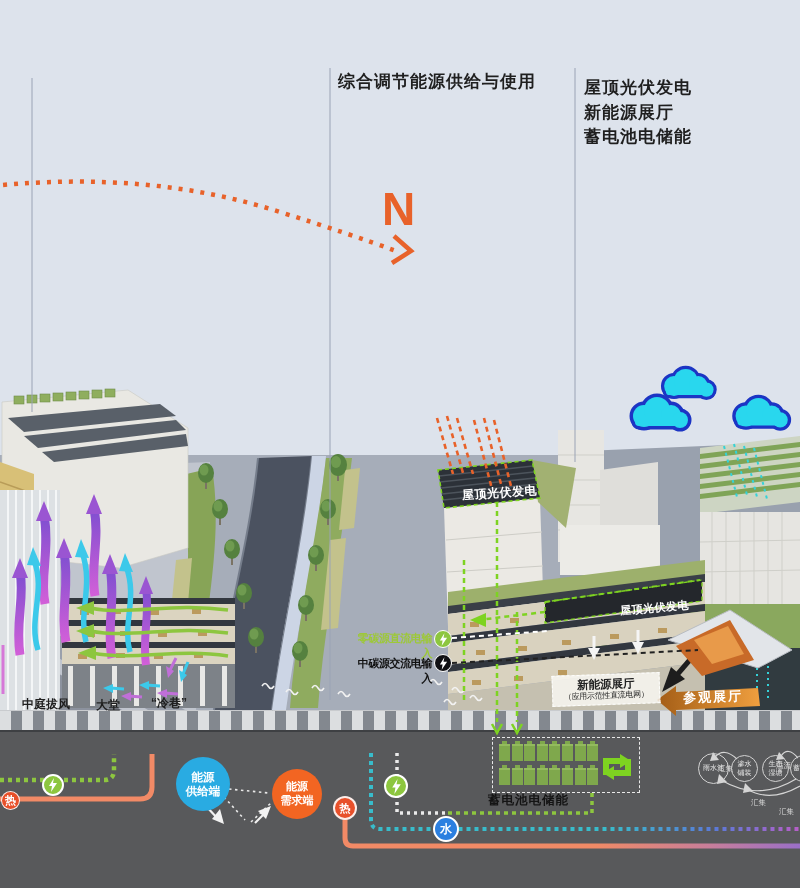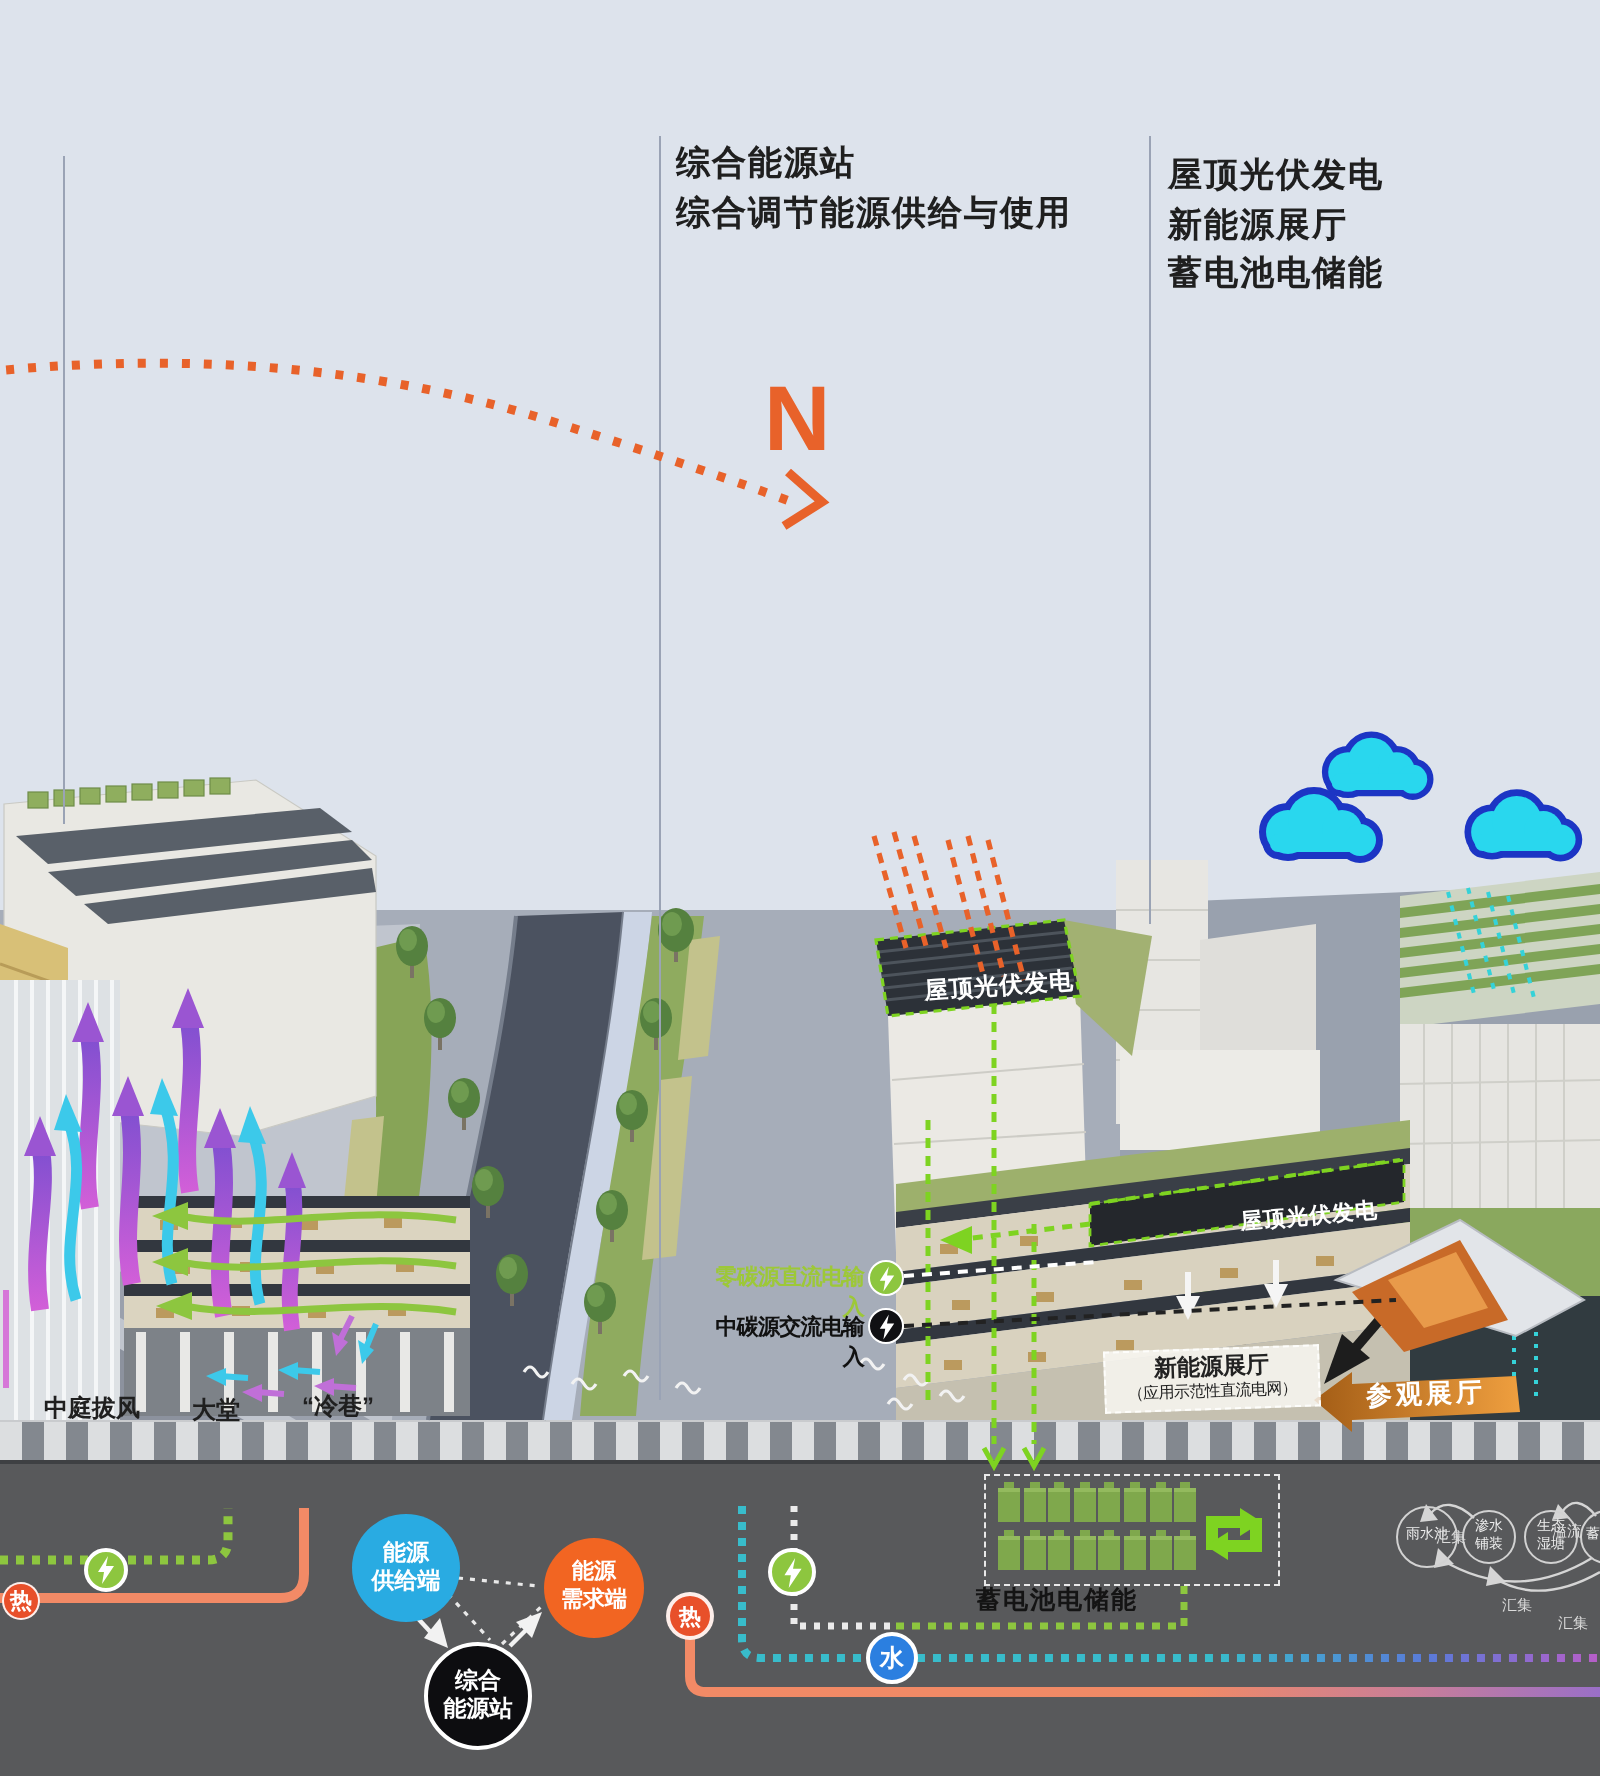--- a/index.html
+++ b/index.html
@@ -510,21 +510,20 @@
           <path d="M800,786 Q770,803 747,789"></path>
       </g>
       <polygon points="713,752 710,761 719,760" fill="#d5d5d5" stroke="none"></polygon>
       <polygon points="779,752 776,760 785,759" fill="#d5d5d5" stroke="none"></polygon>
       <polygon points="719,774 717,784 727,782" fill="#d5d5d5" stroke="none"></polygon>
       <polygon points="745,783 743,793 753,791" fill="#d5d5d5" stroke="none"></polygon>
     </g>
   </svg>
 
   <div class="lb ann" style="left:338px;top:70px;">
-    <div>综合能源站</div>
     <div>综合调节能源供给与使用</div>
   </div>
   <div class="lb ann" style="left:584px;top:76px;">
     <div>屋顶光伏发电</div>
     <div>新能源展厅</div>
     <div>蓄电池电储能</div>
   </div>
   <div class="lb north" style="left:382px;top:176px;">N</div>
 
   <div class="lb scene-lb" style="left:22px;top:696px;">中庭拔风</div>
@@ -552,22 +551,20 @@
     <div class="t1">新能源展厅</div>
     <div class="t2">（应用示范性直流电网）</div>
   </div>
   <div class="visit-lb">参观展厅</div>
 
 
   <div class="node n-supply">能源
 供给端</div>
   <div class="node n-demand">能源
 需求端</div>
-  <div class="node n-station">综合
-能源站</div>
 
   <div class="node n-heat" style="left:1px;top:791px;width:19px;height:19px;border-width:1.5px;">热</div>
   <div class="node n-bolt" style="left:42px;top:774px;width:22px;height:22px;">
     <svg width="10" height="14" viewBox="0 0 10 14">
         <path d="M6 0 L1 8 H4 L3 14 L9 5 H5 Z" fill="#fff"></path>
       </svg>
   </div>
   <div class="node n-heat" style="left:333px;top:796px;width:24px;height:24px;">热</div>
   <div class="node n-bolt" style="left:384px;top:774px;width:24px;height:24px;">
     <svg width="11" height="15" viewBox="0 0 10 14">

